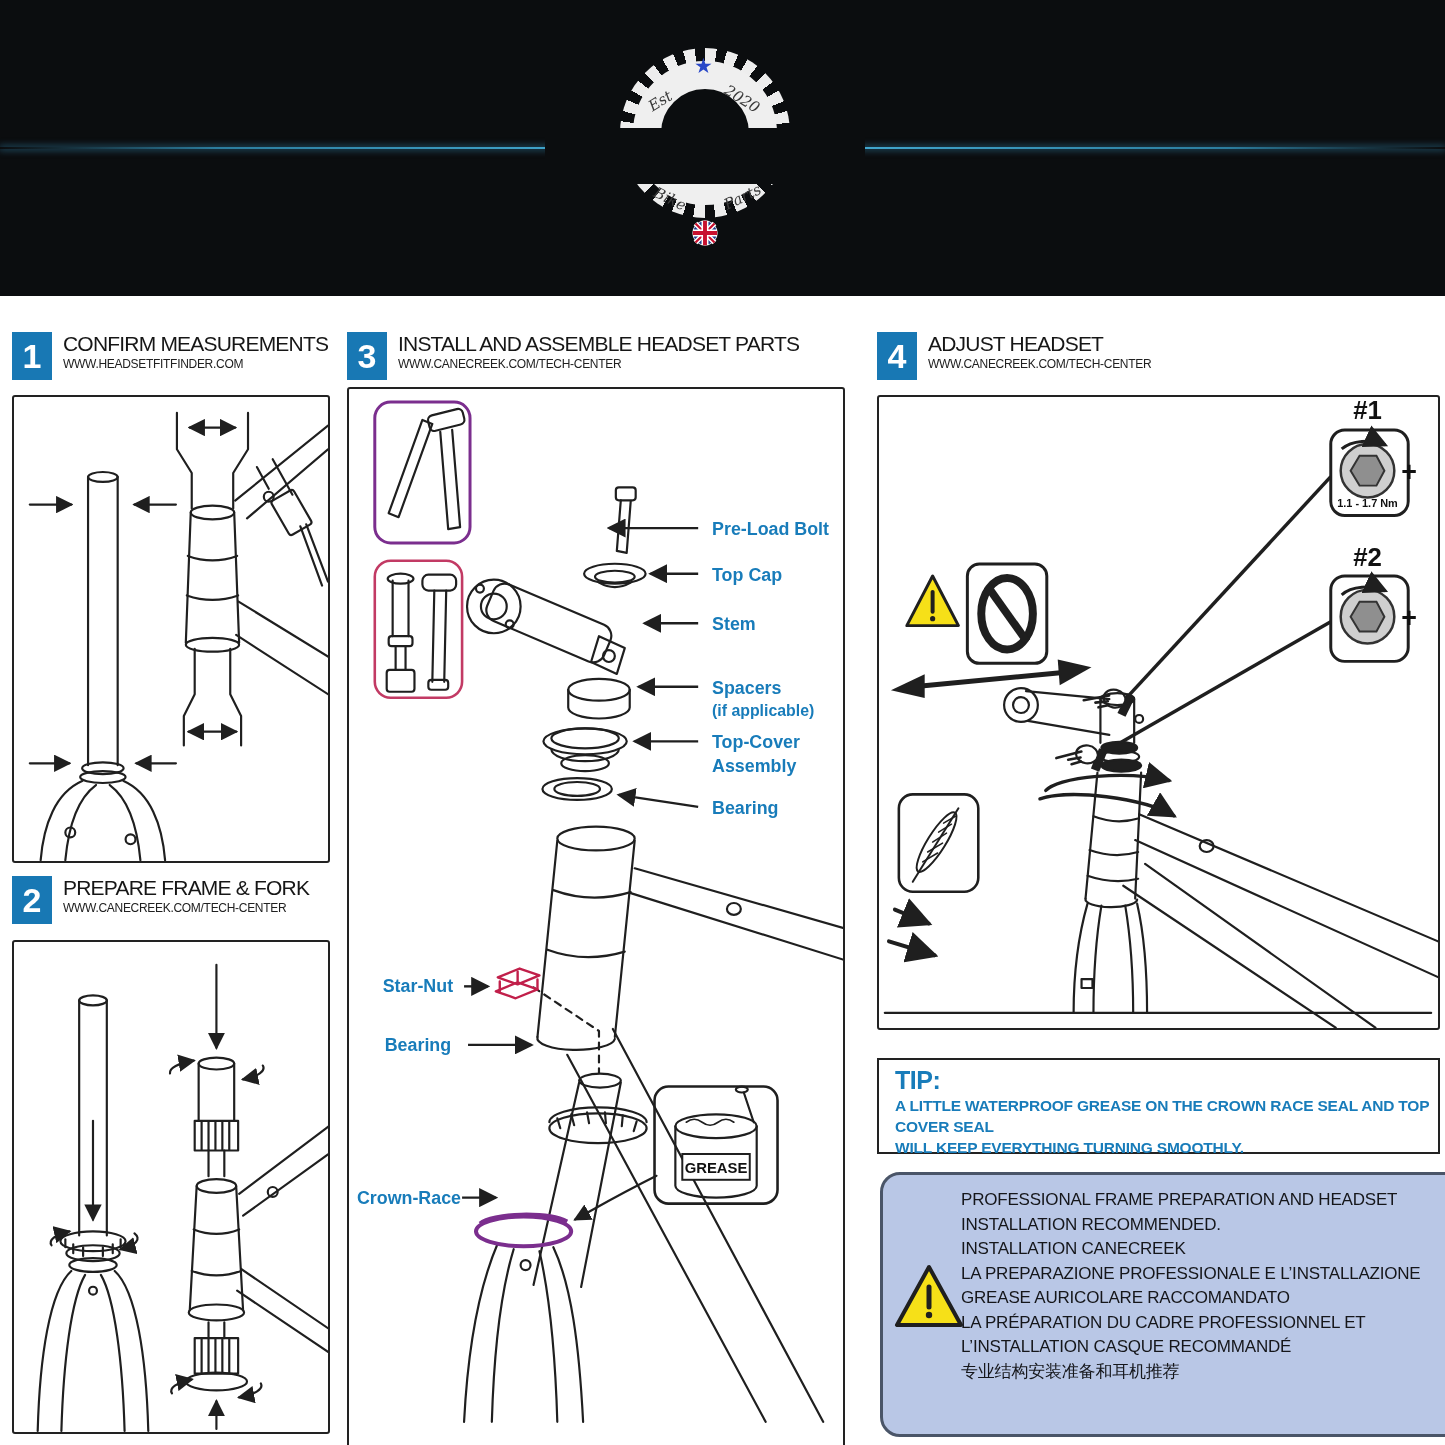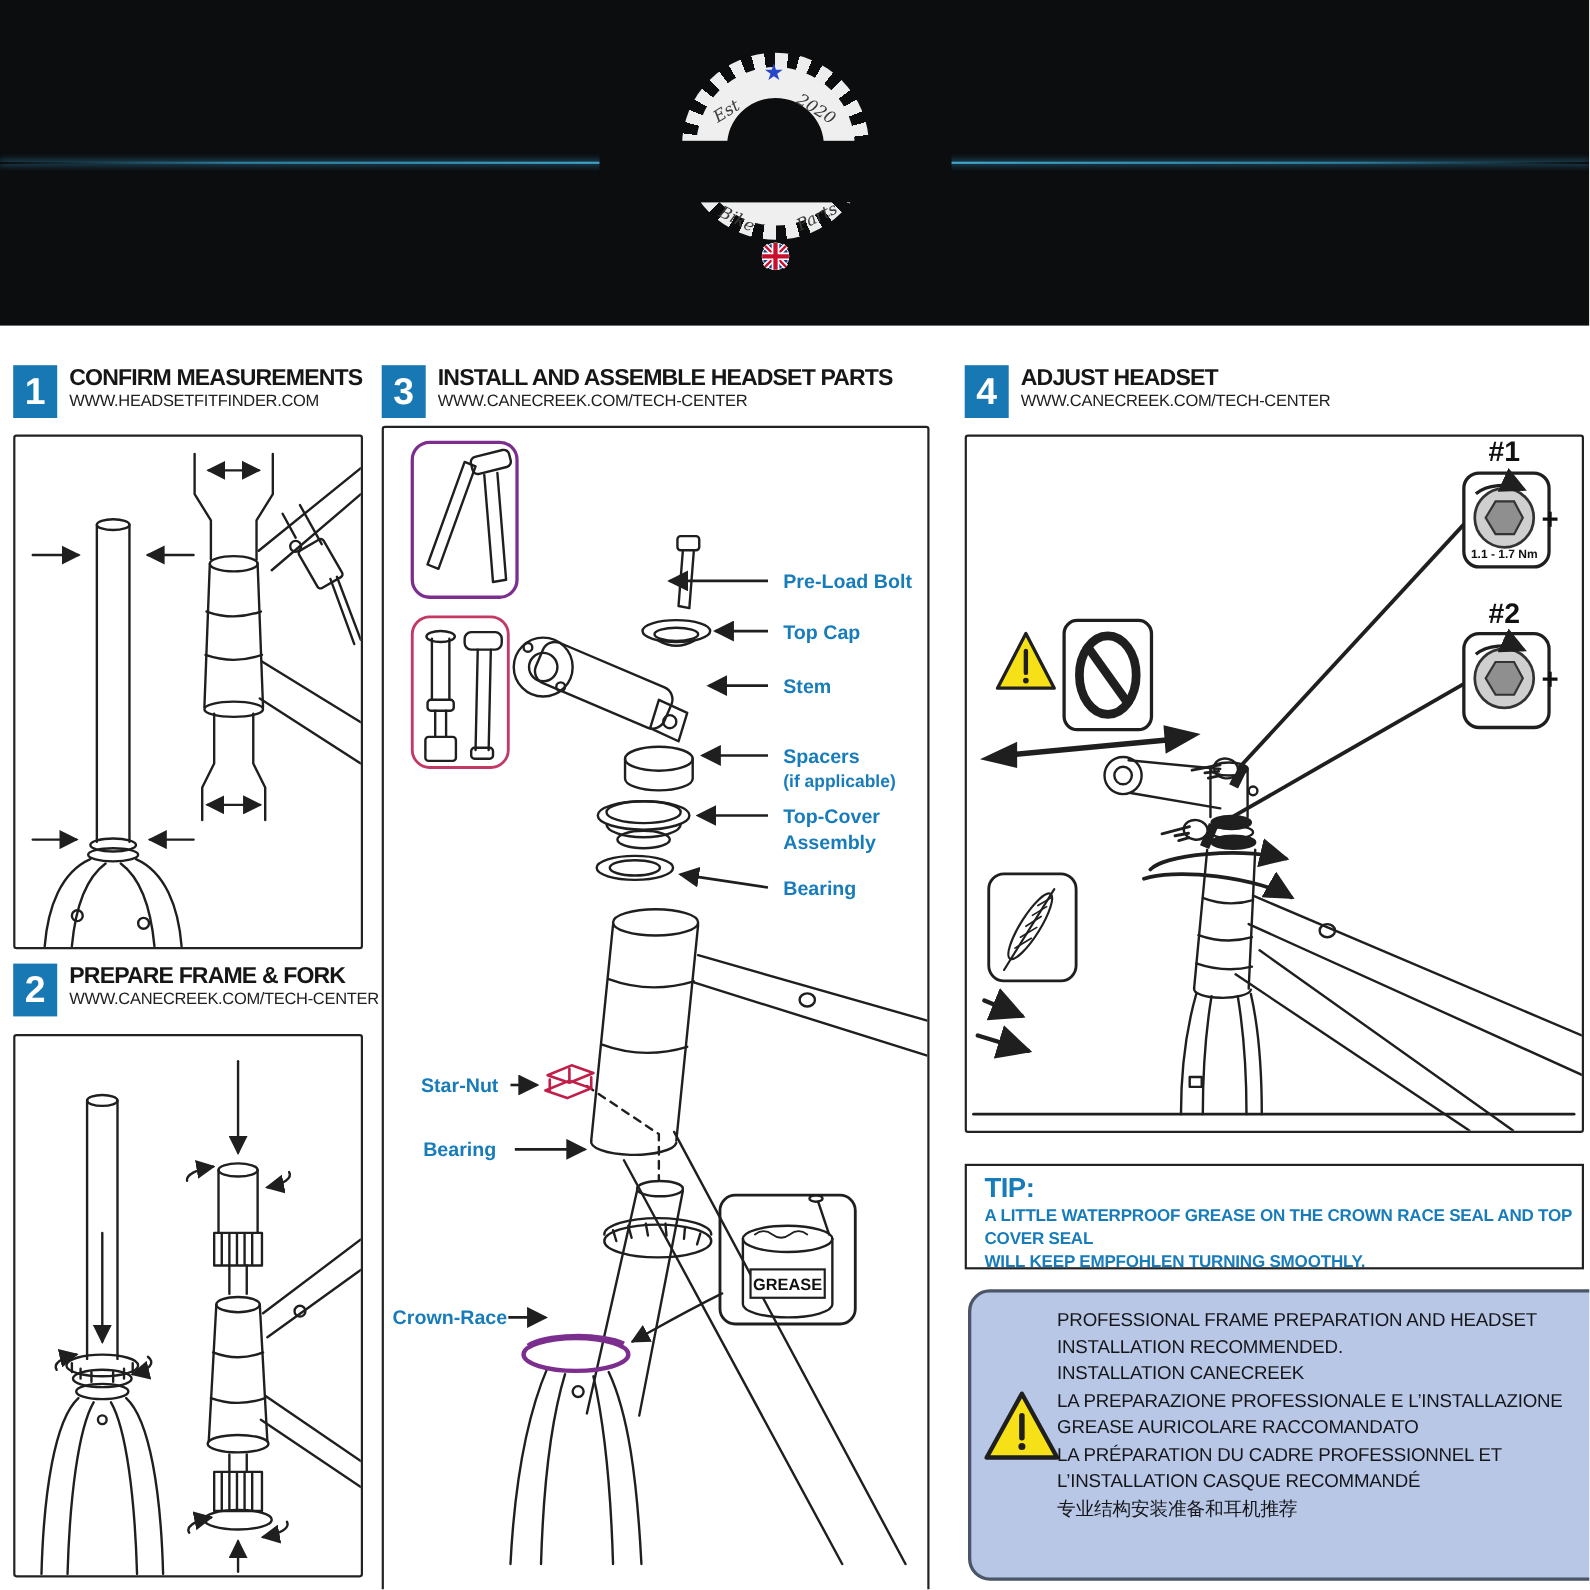--- a/index.html
+++ b/index.html
@@ -26,22 +26,22 @@
   .est{left:73px;top:50px;transform:rotate(-32deg);}
   .yr{left:148px;top:48px;transform:rotate(32deg);}
   .bk{left:78px;top:148px;transform:rotate(26deg);}
   .pt{left:148px;top:146px;transform:rotate(-26deg);}
   .flag{position:absolute;left:117px;top:178px;width:26px;height:26px;}
   
   .sechead{position:absolute;display:flex;align-items:flex-start;height:58px;}
   .badge{width:40px;height:48px;background:#1878b4;color:#fff;font-weight:bold;font-size:34px;
          display:flex;align-items:center;justify-content:center;flex:0 0 auto;}
   .ht{margin-left:11px;}
-  .ht .t{font-size:21px;font-weight:bold;color:#161616;letter-spacing:-0.8px;line-height:23px;white-space:nowrap;}
-  .ht .u{font-size:15px;color:#202020;letter-spacing:-0.3px;line-height:19px;white-space:nowrap;}
+  .ht .t{font-size:21px;font-weight:normal;color:#161616;letter-spacing:-0.8px;line-height:23px;white-space:nowrap;}
+  .ht .u{font-size:12px;color:#202020;letter-spacing:-0.3px;line-height:19px;white-space:nowrap;}
   
   .panel{position:absolute;border:2px solid #222;border-radius:3px;background:#fff;box-sizing:border-box;}
   svg text{font-family:"Liberation Sans",sans-serif;}
   .lbl{fill:#187cba;font-size:18px;font-weight:bold;}
   .lblsm{fill:#187cba;font-size:16px;font-weight:bold;}
   
   .tipbox{position:absolute;left:877px;top:1058px;width:563px;height:96px;border:2px solid #222;
           box-sizing:border-box;background:#fff;padding:6px 0 0 16px;}
   .tiptitle{color:#187cba;font-size:25px;font-weight:bold;letter-spacing:-0.5px;}
   .tipline{color:#187cba;font-size:15.5px;font-weight:bold;letter-spacing:-0.2px;line-height:21px;}
@@ -399,21 +399,21 @@
         <path d="M6 620 H556" stroke-width="2.4"></path>
         <path d="M16 516 L50 530" stroke-width="4" marker-end="url(#ar4)"></path>
         <path d="M10 548 L56 562" stroke-width="4" marker-end="url(#ar4)"></path>
       </g>
     </svg>
   </div>
 
   <div class="tipbox">
     <div class="tiptitle">TIP:</div>
     <div class="tipline">A LITTLE WATERPROOF GREASE ON THE CROWN RACE SEAL AND TOP COVER SEAL</div>
-    <div class="tipline">WILL KEEP EMPFOHLEN TURNING SMOOTHLY.</div>
+    <div class="tipline">WILL KEEP EVERYTHING TURNING SMOOTHLY.</div>
   </div>
 
   <div class="notice">
     <svg class="ntri" width="72" height="66" viewBox="0 0 72 66">
       <polygon points="36,4 4,62 68,62" fill="#f6e018" stroke="#1f1f1f" stroke-width="4" stroke-linejoin="round"></polygon>
       <path d="M36 24 V44" stroke="#1f1f1f" stroke-width="5" stroke-linecap="round"></path>
       <circle cx="36" cy="52" r="3.2" fill="#1f1f1f"></circle>
     </svg>
     <div class="ntext">
       <div>PROFESSIONAL FRAME PREPARATION AND HEADSET</div>

